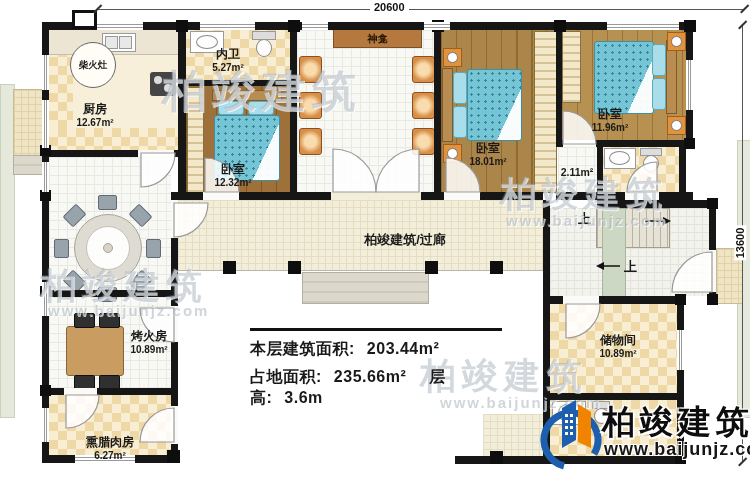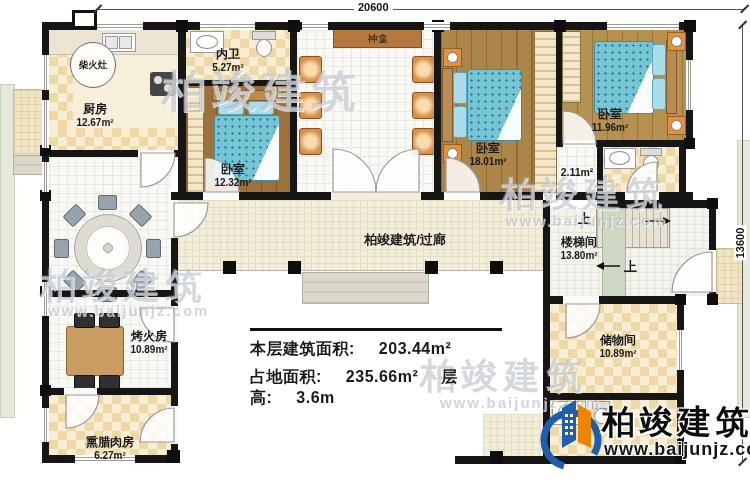--- a/index.html
+++ b/index.html
@@ -43,47 +43,47 @@
   .fix{position:absolute;background:#fff;border:1px solid #9a9a9a;z-index:22;}
   .oval{position:absolute;background:#fdfdfd;border:1px solid #8a8a8a;border-radius:50%;z-index:23;}
   .steps{position:absolute;z-index:12;background:repeating-linear-gradient(180deg,#dcd8cc 0 8px,#cdc9bc 8px 10px);border:1px solid #b3afa2;}
   .sidestep{position:absolute;z-index:12;background:#efe4c3;background-image:linear-gradient(#e0d2a8 1px,transparent 1px),linear-gradient(90deg,#e0d2a8 1px,transparent 1px);background-size:7px 7px;border:1px solid #c9ba92;}
   .gstrip{position:absolute;z-index:5;background:#e4e9db;border:1px solid #c9d2bd;}
   #titleblock{position:absolute;left:250px;top:327px;width:265px;z-index:60;}
   #titleblock .t1{font-size:35px;font-weight:900;letter-spacing:2px;display:inline-block;}
   #titleblock .t2{font-size:29px;font-weight:700;display:inline-block;margin-left:10px;}
   #titleblock .rule{height:2.5px;background:#111;margin:1px 0 8px 0;width:252px;}
   #titleblock .row{font-size:16px;font-weight:700;margin-bottom:7px;letter-spacing:.5px;}
-  #titleblock .row .v{margin-left:24px;}
+  #titleblock .row .v{margin-left:12px;}
   #titleblock .row .sp{margin-left:18px;}
   #logo{position:absolute;left:538px;top:392px;width:212px;height:88px;z-index:70;}
   #logo .nm{position:absolute;left:64px;top:8px;font-size:33px;font-weight:900;letter-spacing:5px;color:#0d0d0d;
             text-shadow:-1.5px -1.5px 0 #fff,1.5px -1.5px 0 #fff,-1.5px 1.5px 0 #fff,1.5px 1.5px 0 #fff;white-space:nowrap;}
   #logo .url{position:absolute;left:66px;top:47px;font-size:18px;font-weight:800;color:#151515;letter-spacing:1px;
             text-shadow:-1px -1px 0 #fff,1px -1px 0 #fff,-1px 1px 0 #fff,1px 1px 0 #fff;}
   .upl{position:absolute;font-size:13px;font-weight:800;z-index:40;}
   svg.ovl{position:absolute;left:0;top:0;z-index:34;}
   .shrine{position:absolute;left:333px;top:29px;width:87px;height:17px;background:#b5793f;border:1px solid #7d5023;z-index:25;
-          font-size:10px;font-weight:400;text-align:center;line-height:17px;color:#241405;}
+          font-size:10px;font-weight:700;text-align:center;line-height:17px;color:#241405;}
   .stove-c{position:absolute;left:70px;top:42px;width:44px;height:44px;border:1.5px solid #666;background:#fffdf6;border-radius:50%;
           z-index:24;font-size:9.5px;font-weight:700;text-align:center;display:flex;align-items:center;justify-content:center;line-height:1.15;}
 </style>
 </head>
 <body>
 
 <div id="stage">
 
   <div class="gstrip" style="left:0;top:84px;width:13px;height:332px;"></div>
   <div class="gstrip" style="left:737px;top:140px;width:13px;height:276px;"></div>
   <div class="sidestep" style="left:13px;top:89px;width:29px;height:66px;"></div>
   <div class="steps" style="left:13px;top:155px;width:29px;height:18px;"></div>
   <div class="sidestep" style="left:716px;top:248px;width:25px;height:54px;"></div>
 
   <div class="dimline" style="left:97px;top:9px;width:648px;height:1px;"></div>
-  <div class="dim" style="left:354px;top:1px;">20600</div>
+  <div class="dim" style="left:370px;top:1px;">20600</div>
   <div class="tick" style="left:92px;top:8px;"></div>
   <div class="tick" style="left:739px;top:8px;"></div>
   <div class="dimline" style="left:742px;top:25px;width:1px;height:438px;"></div>
   <div class="dim" style="left:723px;top:237px;transform:rotate(-90deg);transform-origin:center;padding:0 2px;">13600</div>
   <div class="tick" style="left:737px;top:24px;"></div>
   <div class="tick" style="left:737px;top:461px;"></div>
   <div class="abs" style="left:72px;top:10px;width:19px;height:13px;background:#fff;border:3px solid #111;z-index:33;"></div>
 
   <div class="abs f-kitchen" style="left:49px;top:30px;width:129px;height:122px;z-index:10;"></div>
   <div class="abs f-check" style="left:49px;top:30px;width:24px;height:122px;z-index:11;"></div>
@@ -304,24 +304,20 @@
     <span class="nm">卧室</span>
       <span class="ar">18.01m²</span>
     </div>
   <div class="rl" style="left:570px;top:108px;width:80px;">
     <span class="nm">卧室</span>
       <span class="ar">11.96m²</span>
     </div>
   <div class="rl" style="left:547px;top:166px;width:60px;">
     <span class="ar" style="font-size:10.5px;">2.11m²</span>
     </div>
-  <div class="rl" style="left:548px;top:236px;width:62px;">
-    <span class="nm">楼梯间</span>
-      <span class="ar">13.80m²</span>
-    </div>
   <div class="rl" style="left:578px;top:334px;width:80px;">
     <span class="nm">储物间</span>
       <span class="ar">10.89m²</span>
     </div>
   <div class="rl" style="left:108px;top:330px;width:82px;">
     <span class="nm">烤火房</span>
       <span class="ar">10.89m²</span>
     </div>
   <div class="rl" style="left:68px;top:436px;width:84px;">
     <span class="nm">熏腊肉房</span>

